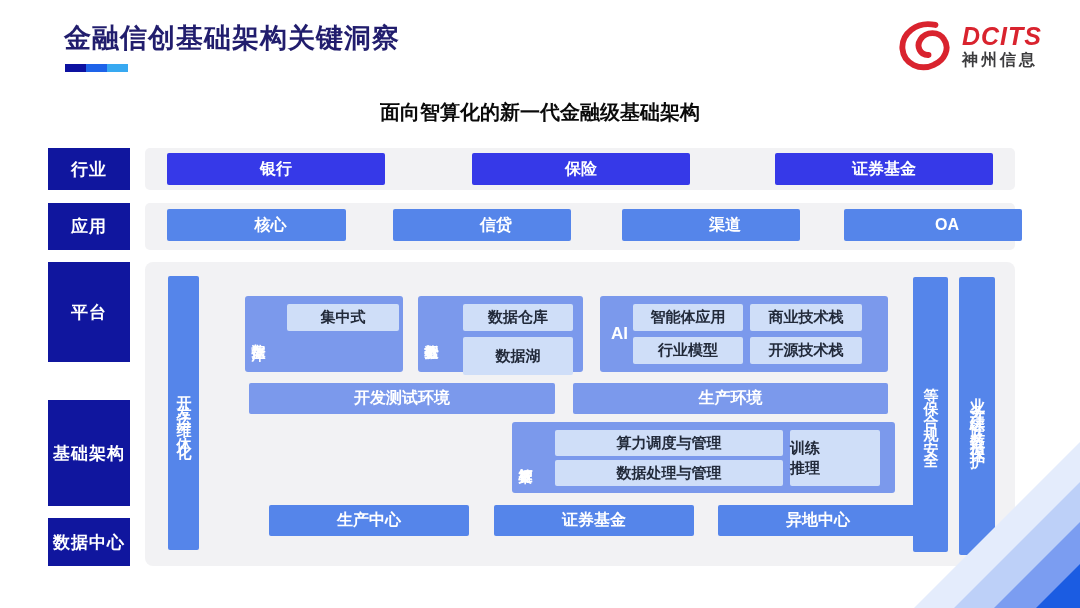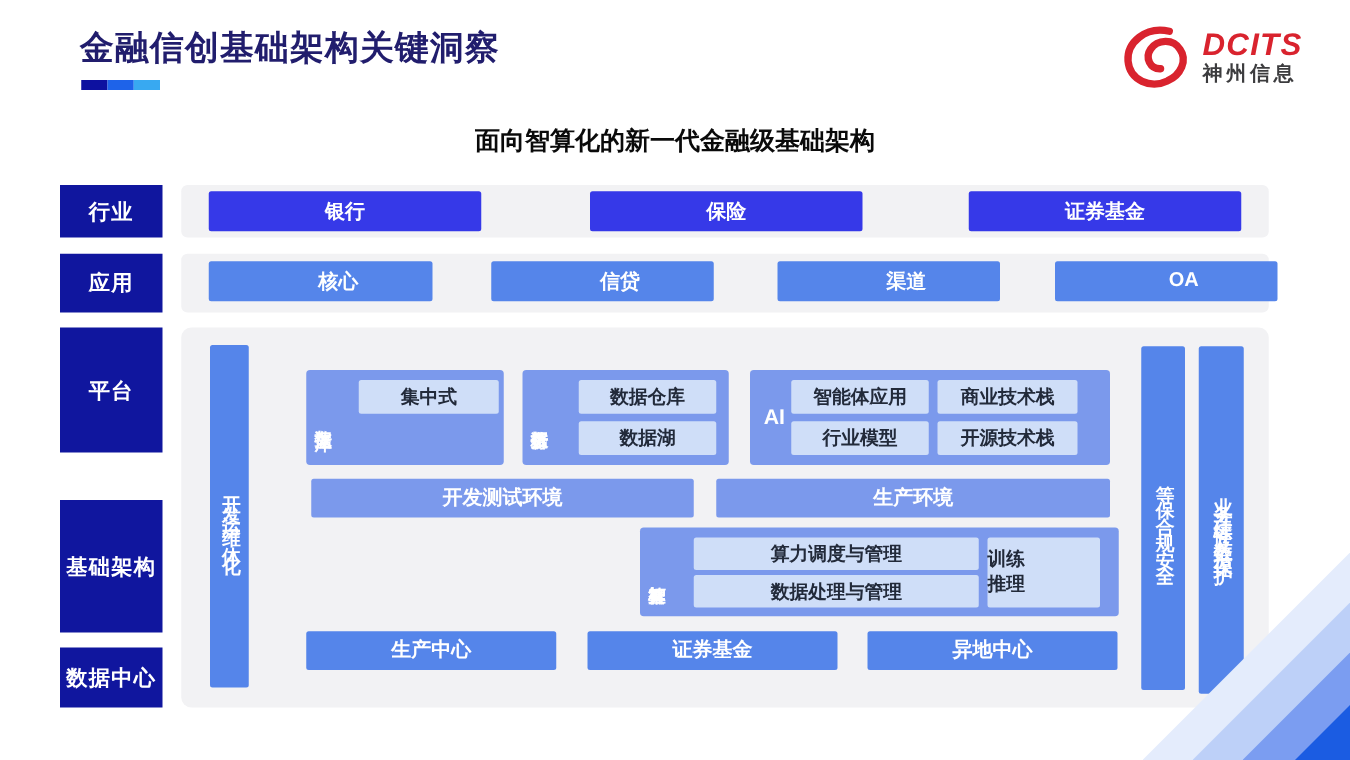--- a/index.html
+++ b/index.html
@@ -38,21 +38,21 @@
   .vtext{writing-mode:vertical-rl;text-orientation:upright;font-weight:bold;color:#fff;}
   .group{position:absolute;background:var(--group_box_bg);border-radius:3px;}
   .group .glabel{position:absolute;left:5px;top:0;bottom:0;display:flex;align-items:center;}
   .inner{position:absolute;background:var(--inner_box_bg);color:var(--inner_box_text);
          font-size:15px;font-weight:600;display:flex;align-items:center;justify-content:center;
          border-radius:2px;}
   .hbar{position:absolute;background:var(--group_box_bg);color:#fff;font-size:16px;font-weight:bold;
         display:flex;align-items:center;justify-content:center;border-radius:2px;}
   .center-btn{position:absolute;top:243px;height:31px;background:var(--pillar_bar_bg);color:#fff;
               font-size:16px;font-weight:bold;display:flex;align-items:center;justify-content:center;
-              border-radius:2px;}
+              border-radius:2px;margin-left:24px;}
   .side-box{position:absolute;background:var(--inner_box_bg);color:var(--inner_box_text);
             font-size:15px;font-weight:600;display:flex;flex-direction:column;
             justify-content:center;line-height:1.35;border-radius:2px;}
   
   .tri{position:absolute;clip-path:polygon(0 100%,100% 0,100% 100%);z-index:2;}
   .t0{left:914px;top:442px;width:166px;height:166px;background:var(--deco-0);}
   .t1{left:954px;top:482px;width:126px;height:126px;background:var(--deco-1);}
   .t2{left:994px;top:522px;width:86px;height:86px;background:var(--deco-2);}
   .t3{left:1036px;top:564px;width:44px;height:44px;background:var(--deco-3);}
 </style>
@@ -111,21 +111,21 @@
         </span>
       <div class="inner" style="left:42px;top:8px;width:112px;height:27px;">集中式</div>
       <div class="inner" style="left:42px;top:41px;width:112px;height:27px;margin-top:48px;">分布式</div>
     </div>
 
     <div class="group" style="left:273px;top:34px;width:165px;height:76px;">
       <span class="glabel">
           <span class="vtext" style="font-size:14px;">数据分析</span>
         </span>
       <div class="inner" style="left:45px;top:8px;width:110px;height:27px;">数据仓库</div>
-      <div class="inner" style="left:45px;top:41px;width:110px;height:27px;">数据湖</div>
+      <div class="inner" style="left:45px;top:41px;width:110px;height:38px;">数据湖</div>
     </div>
 
     <div class="group" style="left:455px;top:34px;width:288px;height:76px;">
       <span class="glabel" style="left:11px;">
           <span style="font-size:17px;font-weight:bold;color:#fff;">AI</span>
         </span>
       <div class="inner" style="left:33px;top:8px;width:110px;height:27px;">智能体应用</div>
       <div class="inner" style="left:150px;top:8px;width:112px;height:27px;">商业技术栈</div>
       <div class="inner" style="left:33px;top:41px;width:110px;height:27px;">行业模型</div>
       <div class="inner" style="left:150px;top:41px;width:112px;height:27px;">开源技术栈</div>

